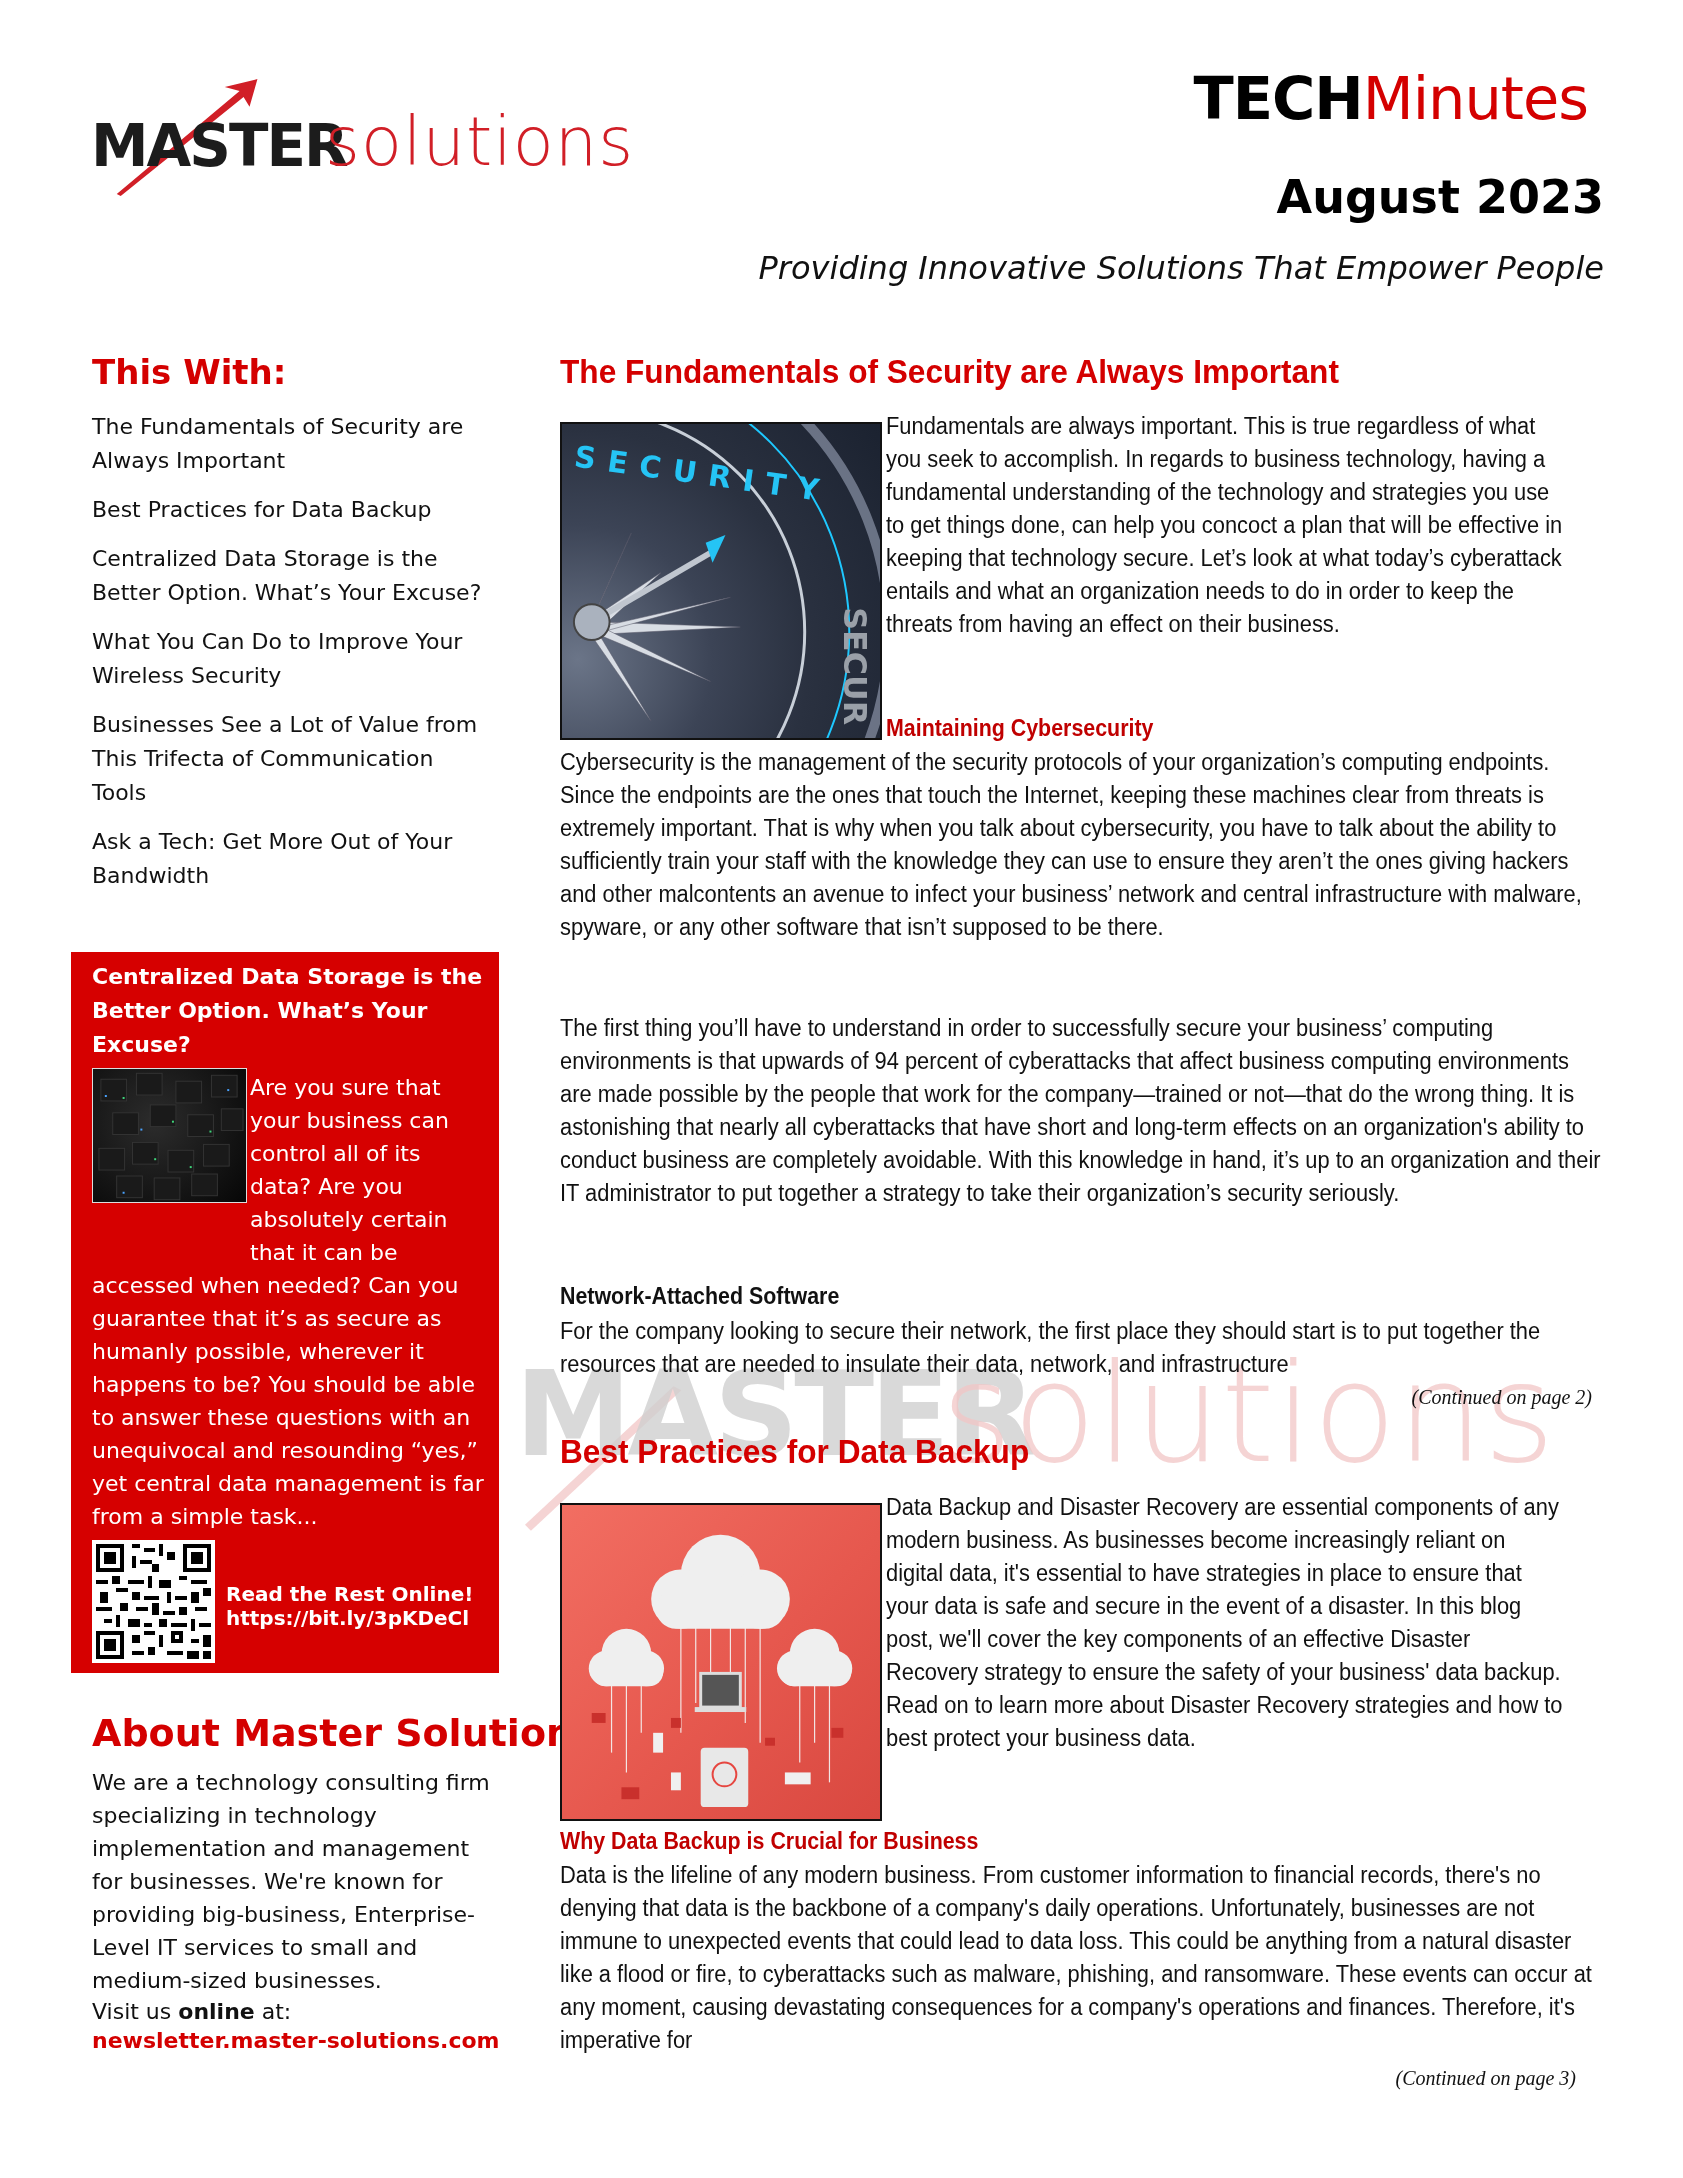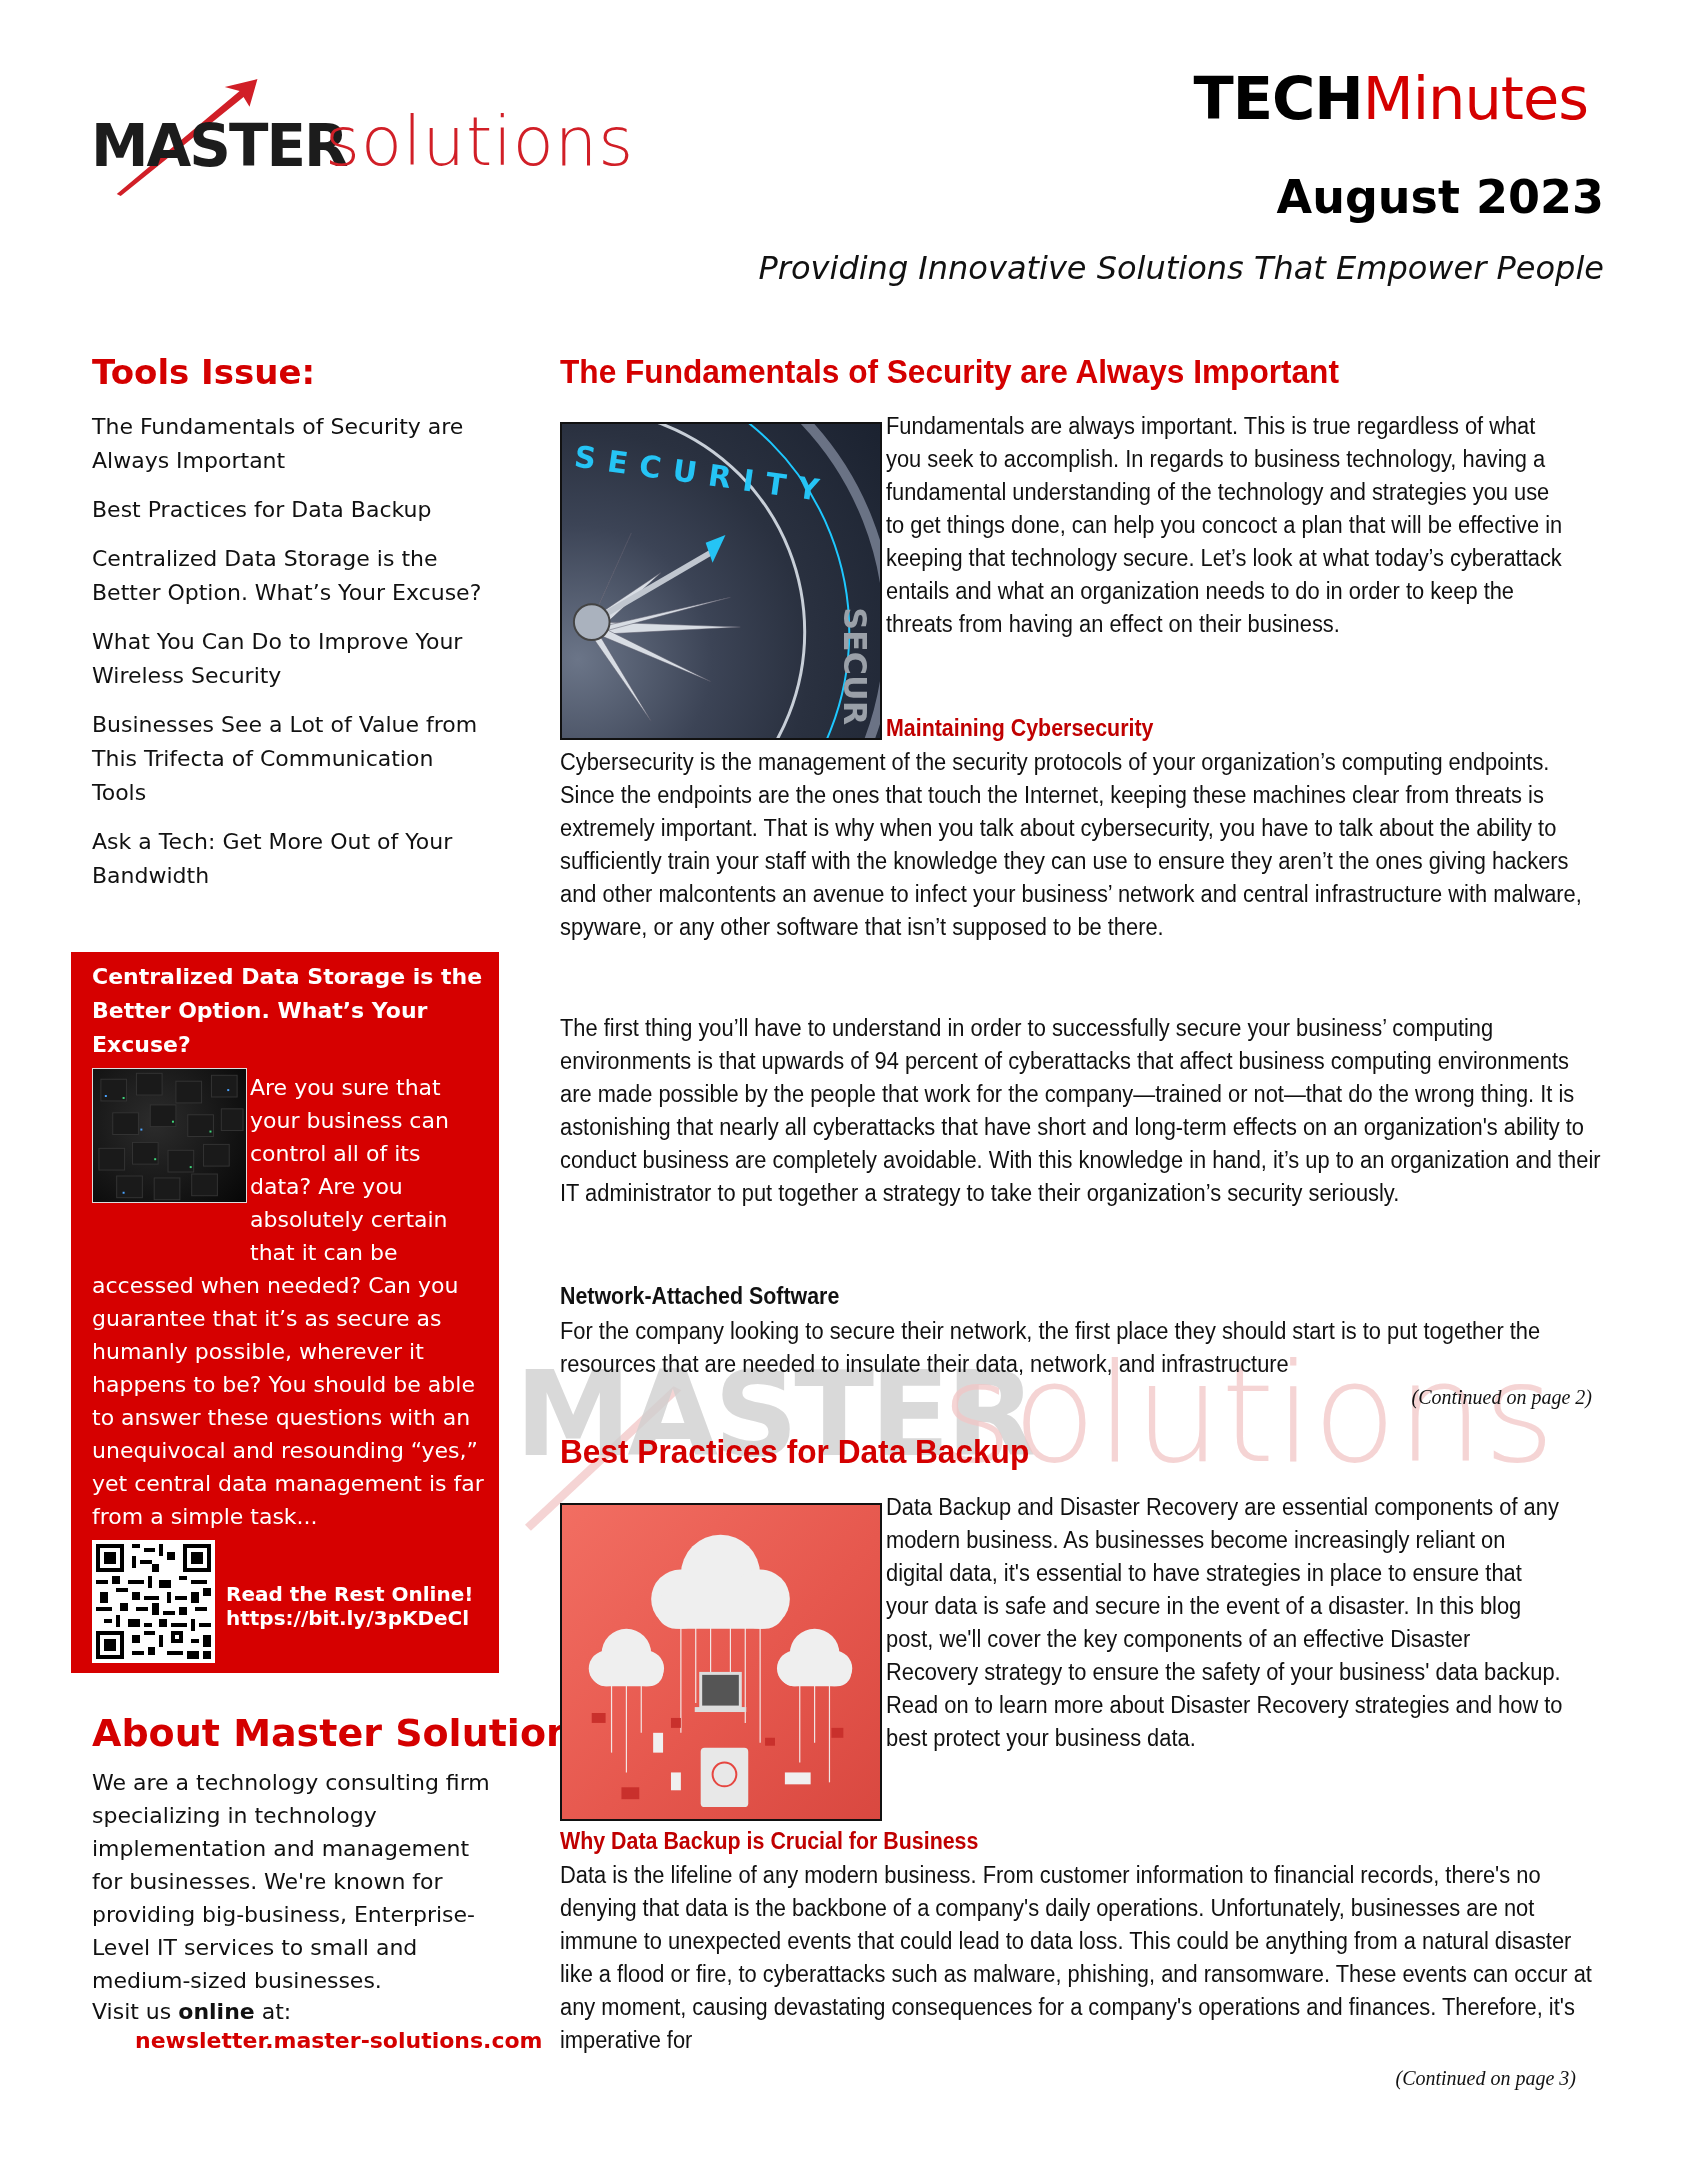--- a/index.html
+++ b/index.html
@@ -36,21 +36,21 @@
                  font-size: 22px; line-height: 33px; }
   .redbox-text .float { float: left; width: 158px; height: 166px; }
   .qr { position: absolute; left: 21px; top: 588px; width: 123px; height: 123px; background: #fff; }
   .qr-cta { position: absolute; left: 155px; top: 630px; color: #fff; font-family: "DejaVu Sans", sans-serif; font-weight: 700;
             font-size: 20px; line-height: 24px; }
 
   .about-title { left: 92px; top: 1711px; font-size: 38px; }
   .about-body { left: 92px; top: 1766px; width: 406px; font-family: "DejaVu Sans", sans-serif; font-size: 22px; line-height: 33px; color: #111; }
   .visit { left: 92px; top: 1995px; font-family: "DejaVu Sans", sans-serif; font-size: 22px; line-height: 34px; color: #111; }
   .visit b { font-weight: 700; }
-  .visit-url { left: 92px; top: 2028px; font-family: "DejaVu Sans", sans-serif; font-size: 22px; font-weight: 700; color: #d40000; margin-left: 43px; }
+  .visit-url { left: 92px; top: 2028px; font-family: "DejaVu Sans", sans-serif; font-size: 22px; font-weight: 700; color: #d40000; }
 
   
   .watermark { left: 515px; top: 1346px; width: 1109px; height: 129px; pointer-events: none; }
   .wm-master { position: absolute; left: 0; top: 0; font-family: "DejaVu Sans", sans-serif; font-weight: 900; font-size: 117px;
                color: #d0d0d0; letter-spacing: -4px; opacity: 0.8; }
   .wm-sol { position: absolute; left: 426px; top: -12px; font-family: "DejaVu Sans", sans-serif; font-weight: 200; font-size: 137px;
             color: #f2c6c6; opacity: 0.75; }
 
   
   .art-title { font-family: "Liberation Sans", sans-serif; font-weight: 700; color: #d40000; font-size: 34px; transform: scaleX(0.93); transform-origin: left; }
@@ -85,21 +85,21 @@
     <polygon points="26,118 150,14 135,10 168,2 160,30 154,20 30,120" fill="#d11f27"></polygon>
   </svg>
   <span class="logo-master">MASTER</span>
   <span class="logo-solutions">solutions</span>
 </div>
 
 <div class="abs mast-title"><span class="tech">TECH</span><span class="minutes">Minutes</span></div>
 <div class="abs mast-date">August 2023</div>
 <div class="abs mast-tagline">Providing Innovative Solutions That Empower People</div>
 
-<div class="abs side-h issue-title">Tools Issue:</div>
+<div class="abs side-h issue-title">This With:</div>
 <ul class="abs issue-list">
   <li>The Fundamentals of Security are Always Important</li>
   <li>Best Practices for Data Backup</li>
   <li>Centralized Data Storage is the Better Option. What’s Your Excuse?</li>
   <li>What You Can Do to Improve Your Wireless Security</li>
   <li>Businesses See a Lot of Value from This Trifecta of Communication Tools</li>
   <li>Ask a Tech: Get More Out of Your Bandwidth</li>
 </ul>
 
 <div class="abs redbox">

